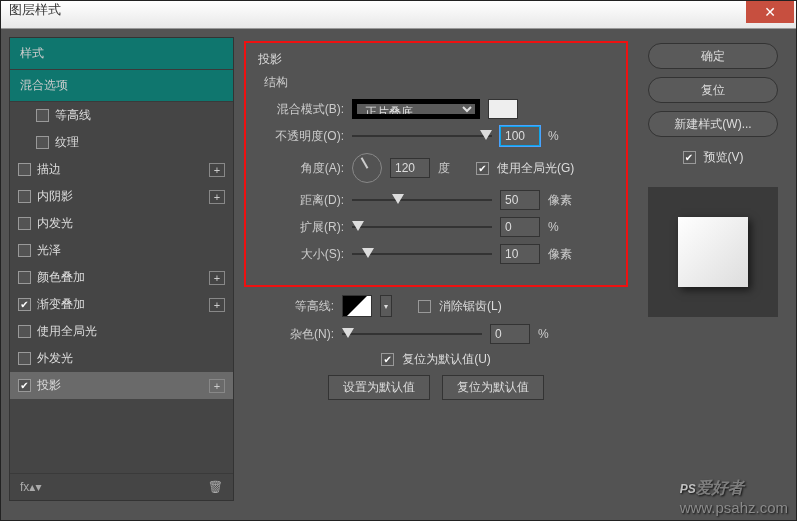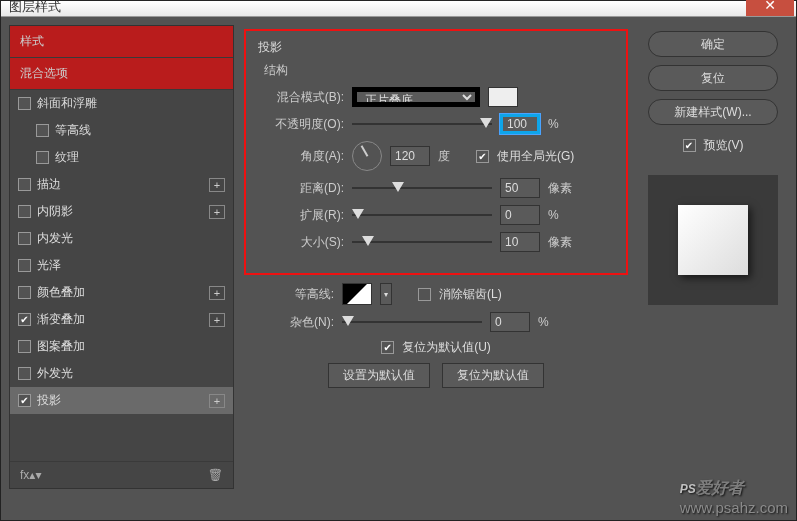--- a/index.html
+++ b/index.html
@@ -1,42 +1,42 @@
 <!DOCTYPE html>
 <html><head>
 <meta charset="utf-8">
 <style>
 *{box-sizing:border-box;margin:0;padding:0;font-family:"Microsoft YaHei",SimSun,sans-serif;font-size:12px;color:#ddd}
 body{background:#888}
 .dialog{width:797px;height:521px;background:#535353;position:relative;border:1px solid #222}
-.titlebar{height:16px;background:linear-gradient(#fff,#e8e8e8);display:flex;align-items:flex-end;justify-content:space-between;padding-left:8px;border-bottom:1px solid #999}
+.titlebar{height:28px;background:linear-gradient(#fff,#e8e8e8);display:flex;align-items:flex-start;justify-content:space-between;padding-left:8px;border-bottom:1px solid #999}
 .titlebar span{color:#333;font-size:13px}
 .close-x{width:48px;height:22px;background:#c74f3f;color:#fff;display:flex;align-items:center;justify-content:center;font-size:14px;margin-right:2px;cursor:pointer}
 .body{display:flex;height:480px;padding:8px}
 .left{width:225px;background:#454545;display:flex;flex-direction:column;border:1px solid #333}
-.left .hdr{padding:7px 10px;background:#b91c1c;color:#ccc;border-bottom:1px solid #3a3a3a}
+.left .hdr{padding:7px 10px;background:#0f766e;color:#ccc;border-bottom:1px solid #3a3a3a}
 .left .row{display:flex;align-items:center;padding:5px 8px;justify-content:space-between;cursor:pointer}
 .left .row.sel{background:#6a6a6a}
 .left .row label{display:flex;align-items:center;gap:6px;color:#ccc}
 .left .row.indent label{padding-left:18px}
 .chk{width:13px;height:13px;border:1px solid #999;background:#535353;display:inline-flex;align-items:center;justify-content:center;font-size:10px;color:#fff}
 .chk.on::after{content:"✔";font-size:10px}
 .plus{width:16px;height:14px;border:1px solid #888;display:flex;align-items:center;justify-content:center;color:#ccc;font-size:11px}
 .left .foot{margin-top:auto;display:flex;align-items:center;justify-content:space-between;padding:6px 10px;border-top:1px solid #3a3a3a}
 .left .foot span{color:#aaa;font-size:12px}
 .mid{flex:1;padding:4px 10px;position:relative}
 .redbox{border:2px solid #e11;padding:6px 8px 14px;margin-bottom:8px}
 .section-title{color:#ddd;margin:2px 0 6px 4px}
 .sub-title{color:#ccc;margin:0 0 8px 10px}
 .form-row{display:flex;align-items:center;margin:7px 0;gap:8px}
 .lbl{width:90px;text-align:right;color:#ccc}
 select{background:#5a5a5a;color:#ddd;border:5px solid #000000;height:20px;width:128px;padding:0 4px}
 .sw{width:30px;height:20px;background:#eee;border:1px solid #333;display:inline-block}
 input[type=text]{width:40px;height:20px;background:#5a5a5a;border:1px solid #333;color:#ddd;text-align:left;padding:0 4px}
-input.hot{border:3px solid #0ea5e9;box-shadow:0 0 0 1px #4aa3ff}
+input.hot{border:1px solid #0ea5e9;box-shadow:0 0 0 1px #4aa3ff}
 .unit{color:#ccc;width:30px}
 .slider{position:relative;width:140px;height:14px}
 .slider::before{content:"";position:absolute;left:0;right:0;top:6px;height:2px;background:#333}
 .thumb{position:absolute;top:1px;width:0;height:0;border-left:6px solid transparent;border-right:6px solid transparent;border-top:10px solid #ddd}
 .dial{width:30px;height:30px;border:1px solid #888;border-radius:50%;position:relative;background:#535353}
 .dial::after{content:"";position:absolute;width:2px;height:12px;background:#ccc;left:14px;top:2px;transform-origin:50% 13px;transform:rotate(-30deg)}
 .btn{background:#5a5a5a;border:1px solid #333;color:#ddd;padding:3px 14px;cursor:pointer}
 .right{width:150px;padding:6px;display:flex;flex-direction:column;align-items:center;gap:8px}
 .rbtn{width:130px;height:26px;background:#5a5a5a;border:1px solid #333;border-radius:13px;display:flex;align-items:center;justify-content:center;color:#ddd;cursor:pointer}
 .preview{width:130px;height:130px;background:#3a3a3a;display:flex;align-items:center;justify-content:center;margin-top:6px}
@@ -53,26 +53,20 @@
   <div class="titlebar">
     <span>图层样式</span>
     <div class="close-x">✕</div>
   </div>
   <div class="body">
 
     <div class="left">
       <div class="hdr">样式</div>
       <div class="hdr">混合选项</div>
 
-      <div class="row">
-          <label>
-            <span class="chk"></span>
-            <span>斜面和浮雕</span>
-          </label>
-        </div>
       <div class="row indent">
           <label>
             <span class="chk"></span>
             <span>等高线</span>
           </label>
         </div>
       <div class="row indent">
           <label>
             <span class="chk"></span>
             <span>纹理</span>
@@ -114,21 +108,21 @@
       <div class="row">
           <label>
             <span class="chk on"></span>
             <span>渐变叠加</span>
           </label>
           <span class="plus">+</span>
         </div>
       <div class="row">
           <label>
             <span class="chk"></span>
-            <span>图案叠加</span>
+            <span>使用全局光</span>
           </label>
         </div>
       <div class="row">
           <label>
             <span class="chk"></span>
             <span>外发光</span>
           </label>
         </div>
       <div class="row sel">
           <label>

